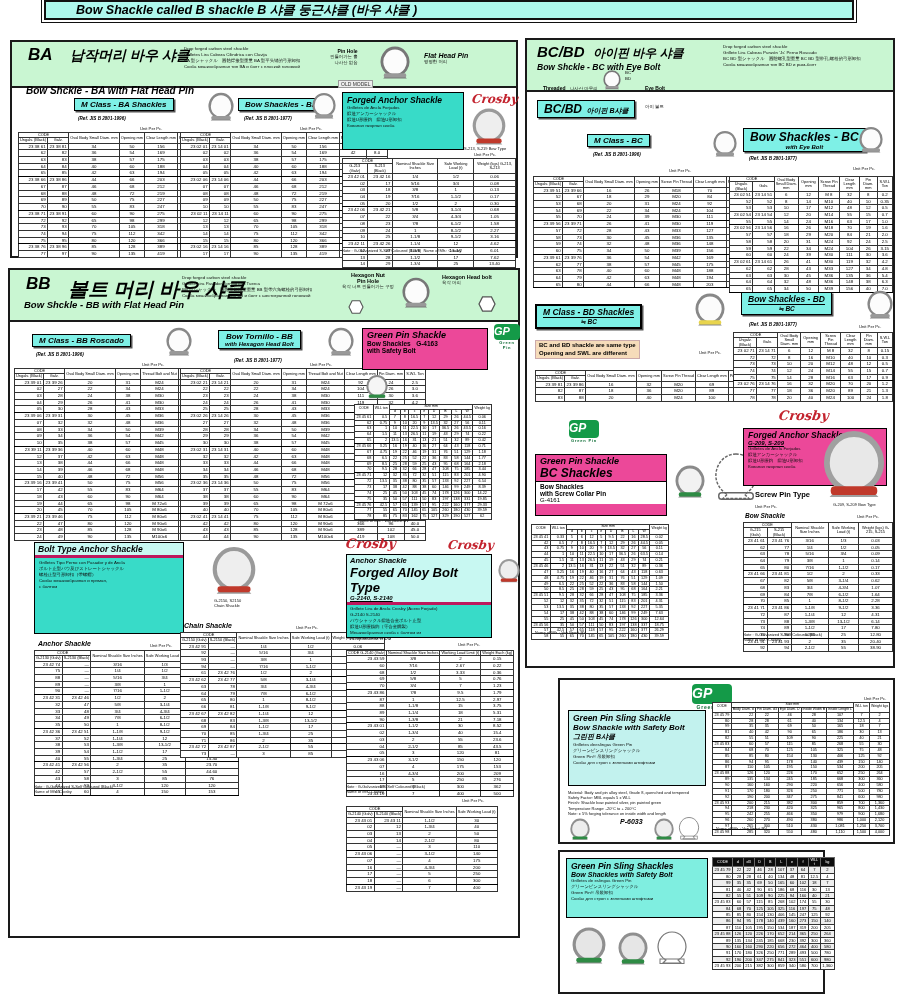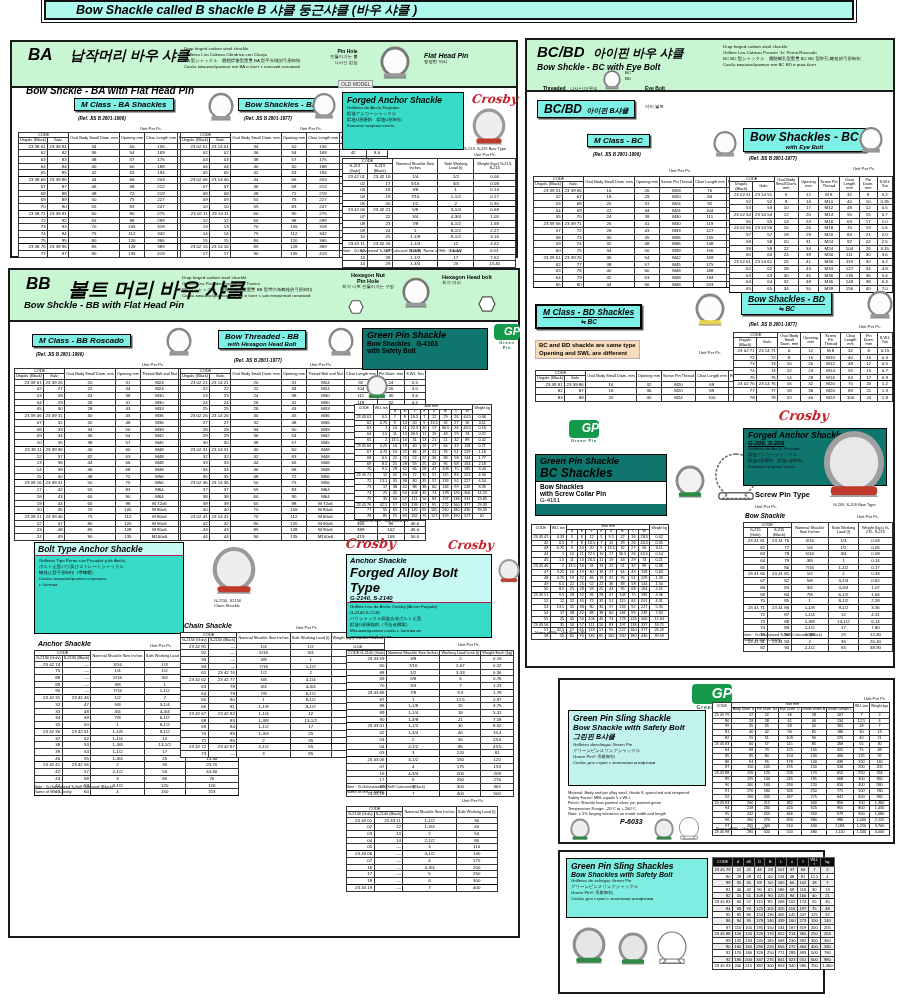--- a/index.html
+++ b/index.html
@@ -9,24 +9,24 @@
 .i{font-style:italic;font-weight:bold}
 .sec{border:2px solid #1a1a1a;background:#fff}
 .band{position:relative;background:#c9f6d2;border-bottom:2px solid #1a1a1a;width:100%}
 .content{position:relative;width:100%}
 .banner{background:#aef8ec;border:2px solid #111;outline:1px solid #111;outline-offset:2px;display:flex;align-items:center;padding-left:30px;font-size:12.5px}
 .cyanlab{background:#7ef0e6;border:1.3px solid #000;box-shadow:1.5px 1.5px 0 #555;padding:1px 6px;font-size:8px;white-space:nowrap}
 .cyanlab .i{font-size:8px}
 .ref{font-size:4.6px;font-style:italic;font-weight:bold}
 .tiny{font-size:4.4px;line-height:1.35;color:#111}
 .teal{background:#38dbc8;border:1.5px solid #000}
-.tealstrip{background:#c8f8f2;border-bottom:1px solid #be185d;padding:1px 3px}
-.ltcyan{background:#0f766e;border:1.5px solid #000}
+.tealstrip{background:#c8f8f2;border-bottom:3px solid #be185d;padding:1px 3px}
+.ltcyan{background:#ec4899;border:1.5px solid #000}
 .crosby{font-family:"DejaVu Serif",serif;font-style:italic;font-weight:bold;color:#c3232e;transform:skewX(-8deg)}
-.gpbox{background:#149a48;border-radius:4px;color:#fff;font-weight:bold;font-style:italic;text-align:right}
+.gpbox{background:#149a48;border-radius:4px;color:#fff;font-weight:bold;font-style:italic;text-align:left}
 .gptxt{font-size:4px;color:#0b6b33;font-weight:bold;letter-spacing:.8px;text-align:center}
 .unit{font-size:4.2px;color:#111}
 .oldmodel{font-size:5px;color:#333;border:1px solid #999;background:#eee;padding:0 2px;display:inline-block}
 .peach{background:#f6dcba;border:1px solid #caa;padding:1px 3px;font-size:6px;font-weight:bold;line-height:1.25}
 table.t{border-collapse:collapse;background:#fff}
 .t th{font-size:3.9px;font-weight:normal;padding:0 1px;border:.6px solid #333;line-height:1.1;text-align:center}
 .t td{font-size:4.4px;padding:0 1.5px;border:.6px solid #333;line-height:1.3;text-align:center;white-space:nowrap}
 .t td:first-child,.t td:nth-child(2){text-align:right}
 .c1 td:nth-child(2){text-align:center}
 .g5 tbody tr:nth-child(5n) td{border-bottom:1.3px solid #000}
@@ -875,21 +875,21 @@
               <td>135</td>
               <td>M100x6</td>
               <td>419</td>
               <td>108</td>
               <td>50.0</td>
             </tr>
           </tbody>
         </table>
 
       <div class="abs cyanlab" style="left:208px;top:8px;text-align:center">
-        <div class="i" style="font-size:8px">Bow Threaded - BB</div>
+        <div class="i" style="font-size:8px">Bow Tornillo - BB</div>
         <div class="i" style="font-size:6px">with Hexagon Head Bolt</div>
       </div>
       <div class="abs ref" style="left:224px;top:36px">(Ref. JIS B 2801-1977)</div>
       <svg class="abs shk" style="left:318px;top:4px" width="26" height="32" viewBox="0 0 32 36">
           <use href="#bowp" fill="#fcfcfc" stroke="#888" stroke-width="3"></use>
           <rect x="4" y="29" width="24" height="4.5" rx="2" fill="#999"></rect>
         </svg>
       <span class="abs unit" style="left:300px;top:40px">Unit Per Pc.</span>
       <table class="t g5 abs" style="left:170px;top:46px">
           <thead>

